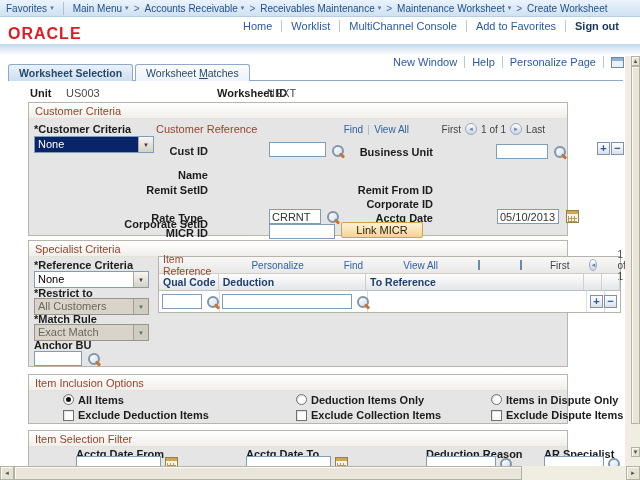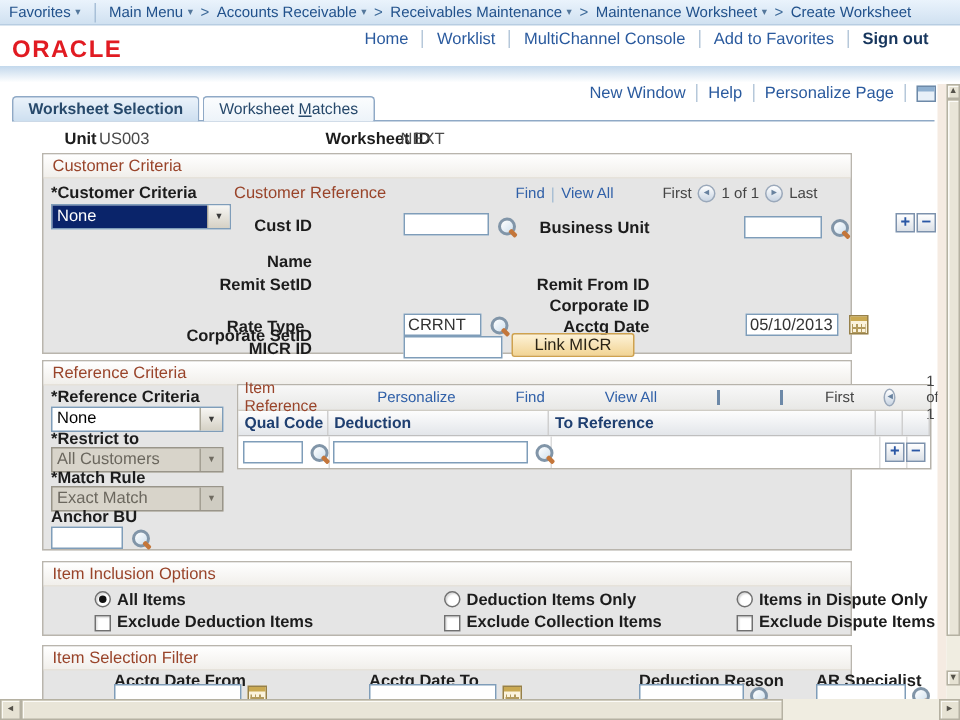--- a/index.html
+++ b/index.html
@@ -41,21 +41,21 @@
   #tabs { position:absolute; left:8px; top:64px; display:flex; gap:2px; }
   .tab { height:17px; padding:2px 10px; font-size:10.5px; color:#27496b;
          border:1px solid #8fa9c6; border-bottom:none; border-radius:3px 3px 0 0;
          background:linear-gradient(#fbfdfe,#edf3f9); cursor:pointer; z-index:2; white-space:nowrap; }
   .tab.active { background:linear-gradient(#eaf2fa,#cddff0); font-weight:bold; }
   .akey { text-decoration:underline; }
 
   
   .lbl { position:absolute; font-size:11px; font-weight:bold; color:#1c1c1c; white-space:nowrap; }
   .txt { position:absolute; font-size:11px; color:#4a4a4a; white-space:nowrap; }
-  #k-unit-l{left:43px;top:87px;} #k-unit-v{left:66px;top:87px;}
+  #k-unit-l{left:30px;top:87px;} #k-unit-v{left:66px;top:87px;}
   #k-ws-l{left:217px;top:87px;}  #k-ws-v{left:267px;top:87px;}
 
   
   .gbox { position:absolute; left:28px; width:540px; border:1px solid #b9b5ad; background:#e5e5e5; }
   .ghead { height:16px; line-height:16px; padding-left:6px; font-size:11px; color:#99442a;
            background:linear-gradient(#ffffff,#f1efeb); border-bottom:1px solid #e6e2da; }
   #box-cust{top:102px;height:134px;} #box-ref{top:240px;height:127px;}
   #box-inc{top:374px;height:50px;}   #box-fil{top:430px;height:37px;}
   .rust { position:absolute; font-size:11px; color:#99442a; white-space:nowrap; }
 
@@ -290,21 +290,21 @@
     <span class="lbl" id="cc-acct-l">Acctg Date</span>
     <input class="fld" id="cc-acct-i" value="05/10/2013" style="">
     <span class="cal" id="cc-acct-cal"></span>
 
     <span class="lbl" id="cc-micr-l">MICR ID</span>
     <input class="fld" id="cc-micr-i" value="" style="">
     <span class="btn" id="cc-micr-btn">Link MICR</span>
   </div>
 
   <div class="gbox" id="box-ref">
-    <div class="ghead">Reference Criteria</div>
+    <div class="ghead">Specialist Criteria</div>
 
     <span class="lbl" id="rc-crit-l">*Reference Criteria</span>
     <div class="sel" id="rc-crit-s">
       <span class="st">None</span>
       <span class="sb">▼</span>
     </div>
     <span class="lbl" id="rc-res-l">*Restrict to</span>
     <div class="sel dis" id="rc-res-s">
       <span class="st">All Customers</span>
       <span class="sb">▼</span>

